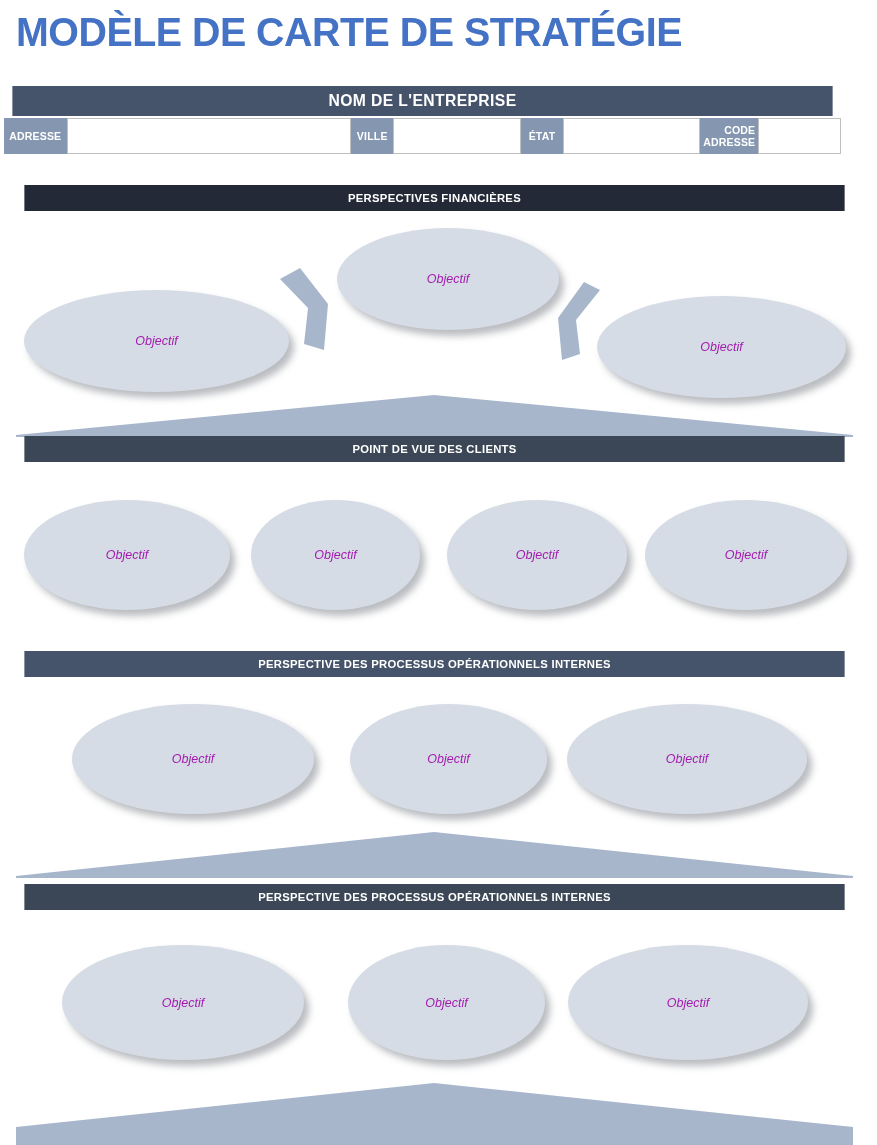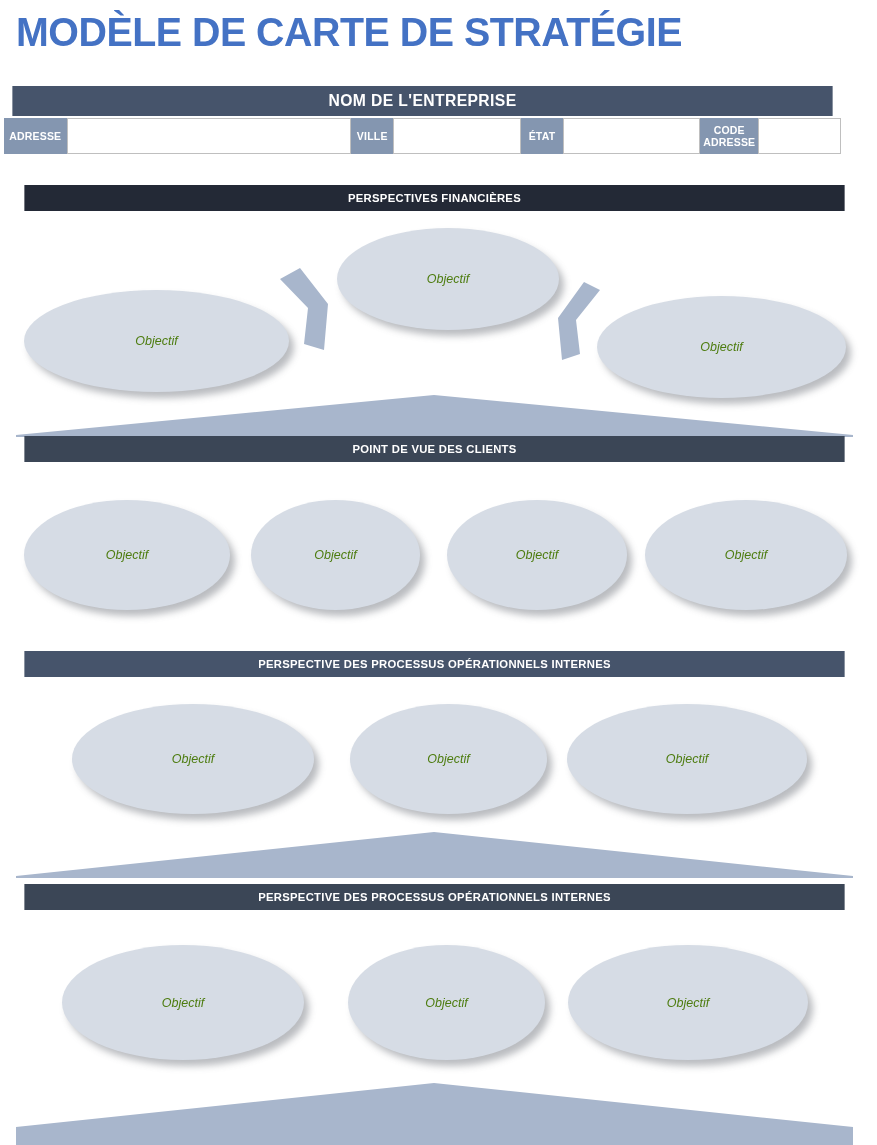--- a/index.html
+++ b/index.html
@@ -54,21 +54,21 @@
   }
   .cf-label {
     background: #8496B0;
     color: #ffffff;
     font-size: 10.5px;
     font-weight: bold;
     letter-spacing: 0.2px;
     display: flex;
     align-items: center;
     justify-content: center;
-    text-align: center;
+    text-align: right;
     line-height: 12px;
     padding: 0 4px;
   }
   .cf-input {
     background: #ffffff;
     border: 1px solid #BFBFBF;
     height: 36px;
   }
   .cf-addr-label { width: 66px; }
   .cf-addr-input { width: 303px; }
@@ -103,21 +103,21 @@
   
   .objective {
     position: absolute;
     background: #D6DCE5;
     border-radius: 50%;
     display: flex;
     align-items: center;
     justify-content: center;
     font-size: 12.5px;
     font-style: italic;
-    color: #4d7c0f;
+    color: #a21caf;
     box-shadow: 5px 6px 7px rgba(90, 95, 105, 0.42);
   }
 
   
   .chevron { position: absolute; }
   .chevron svg { display: block; }
 
   
   .tri { position: absolute; }
   .tri svg { display: block; }

